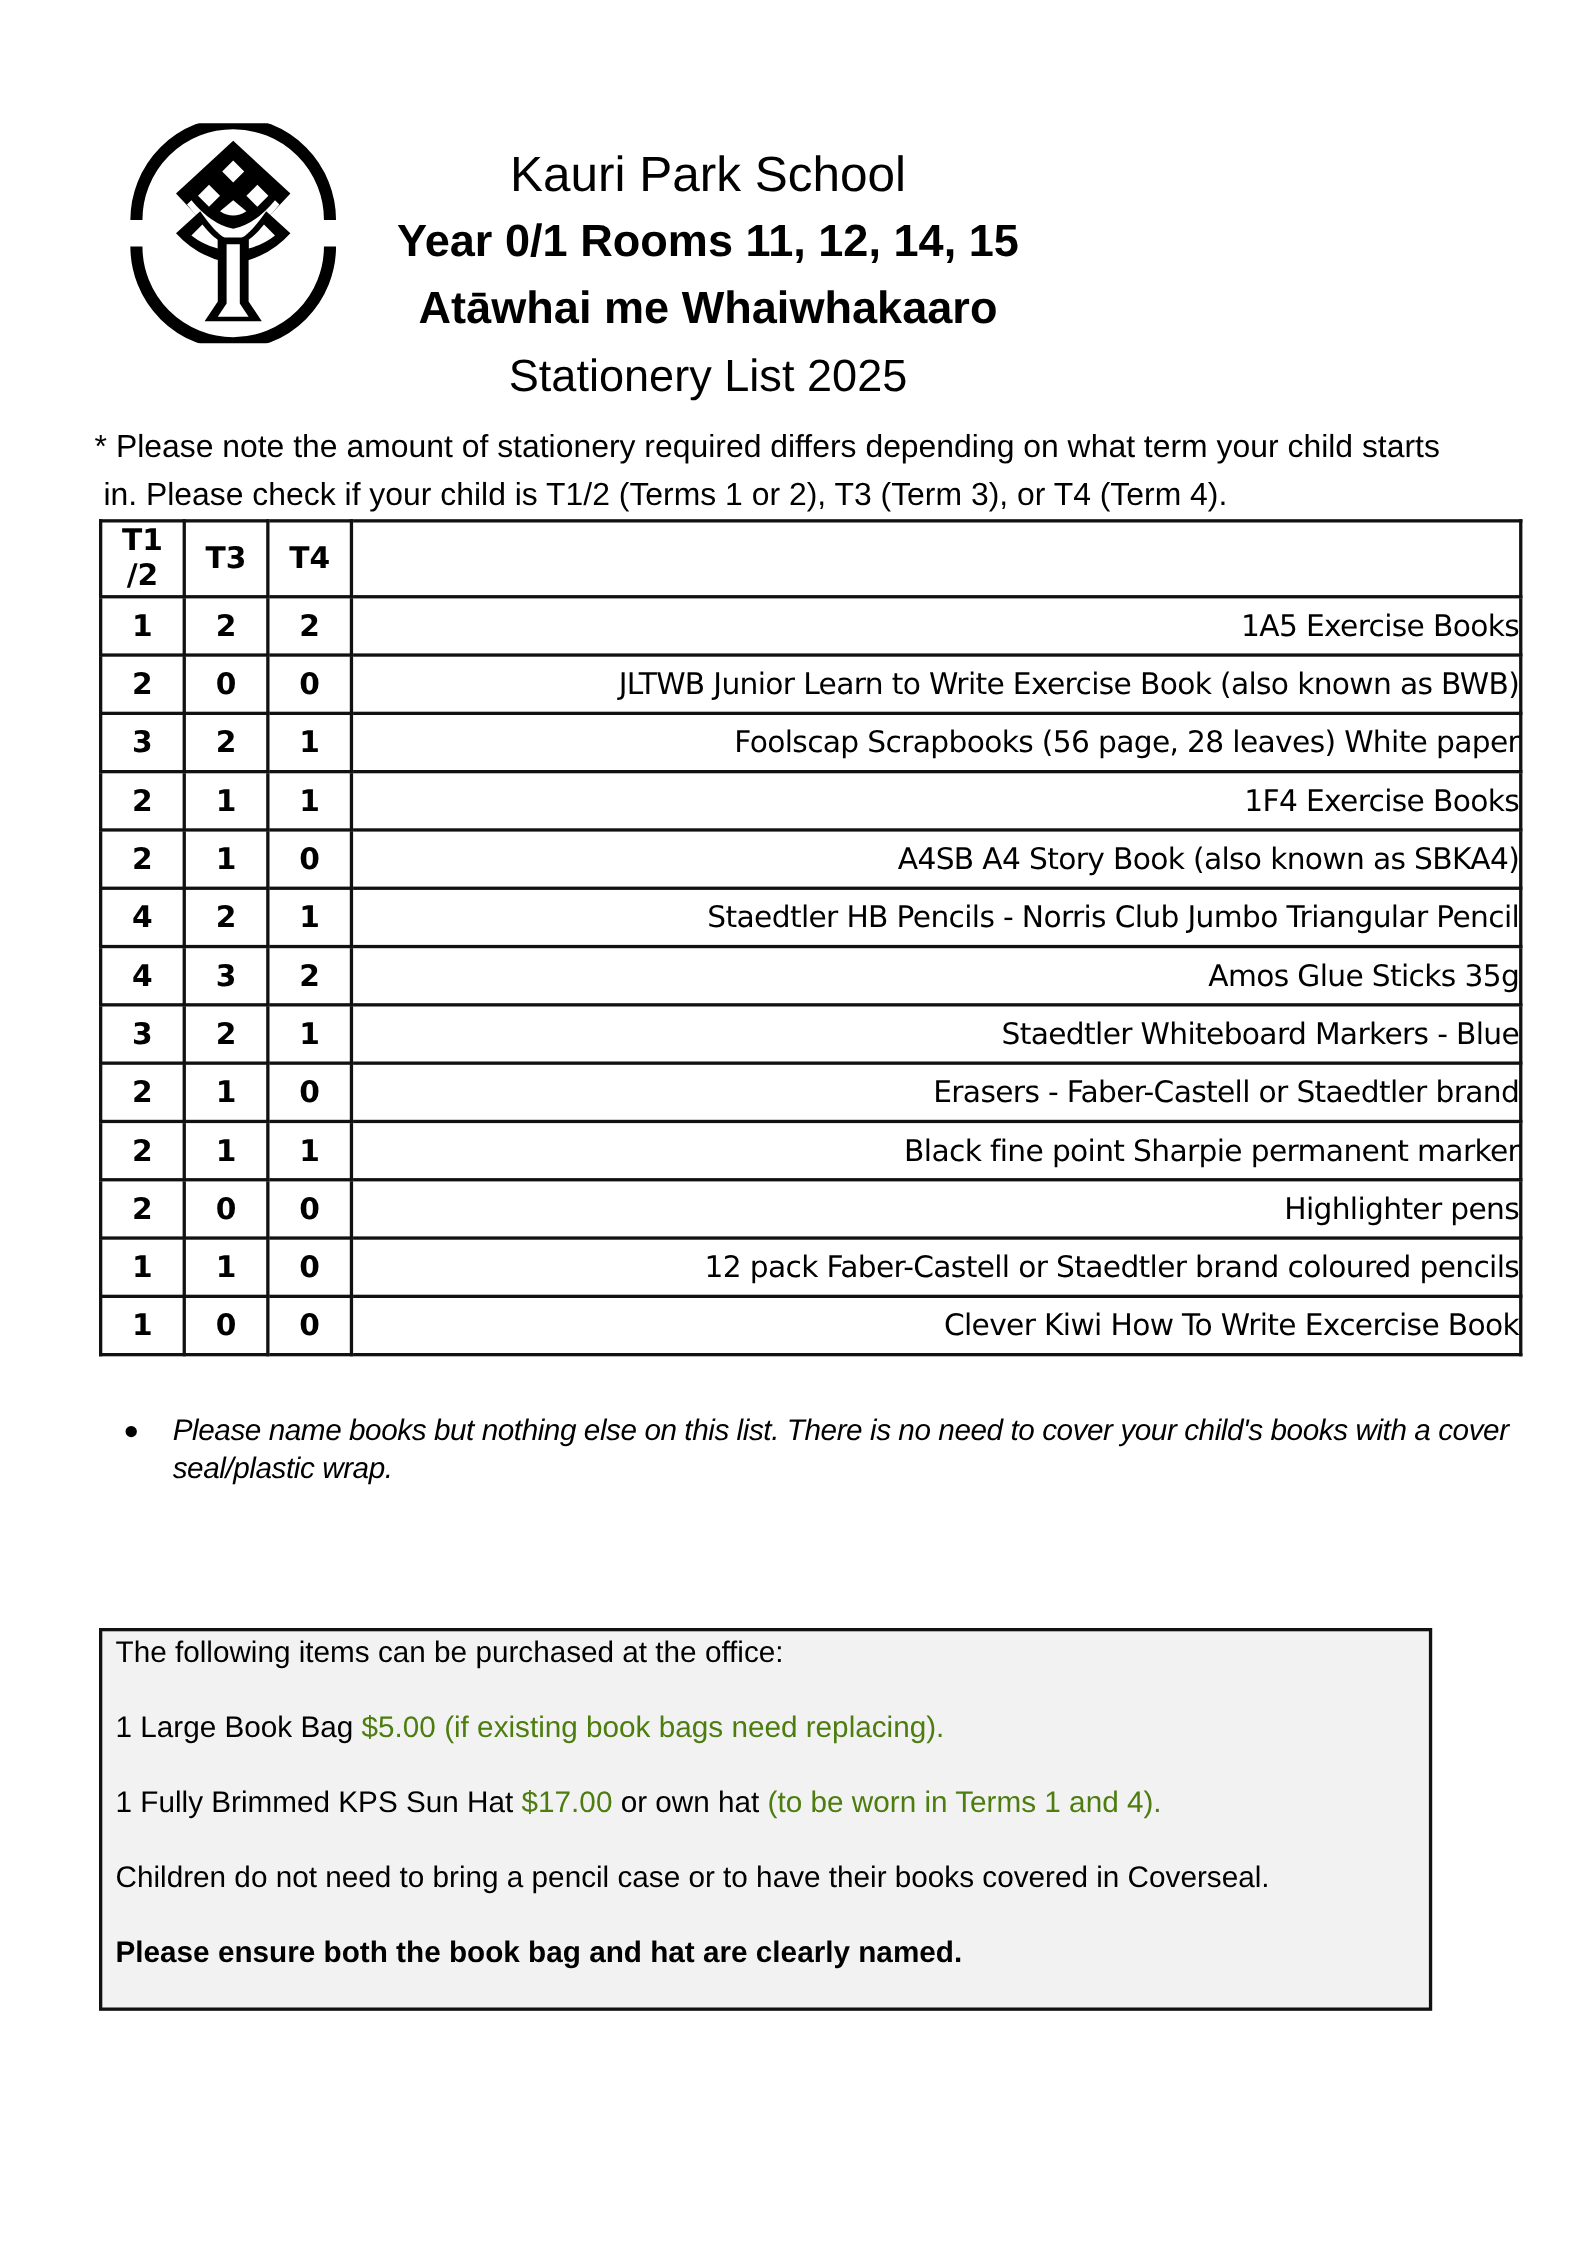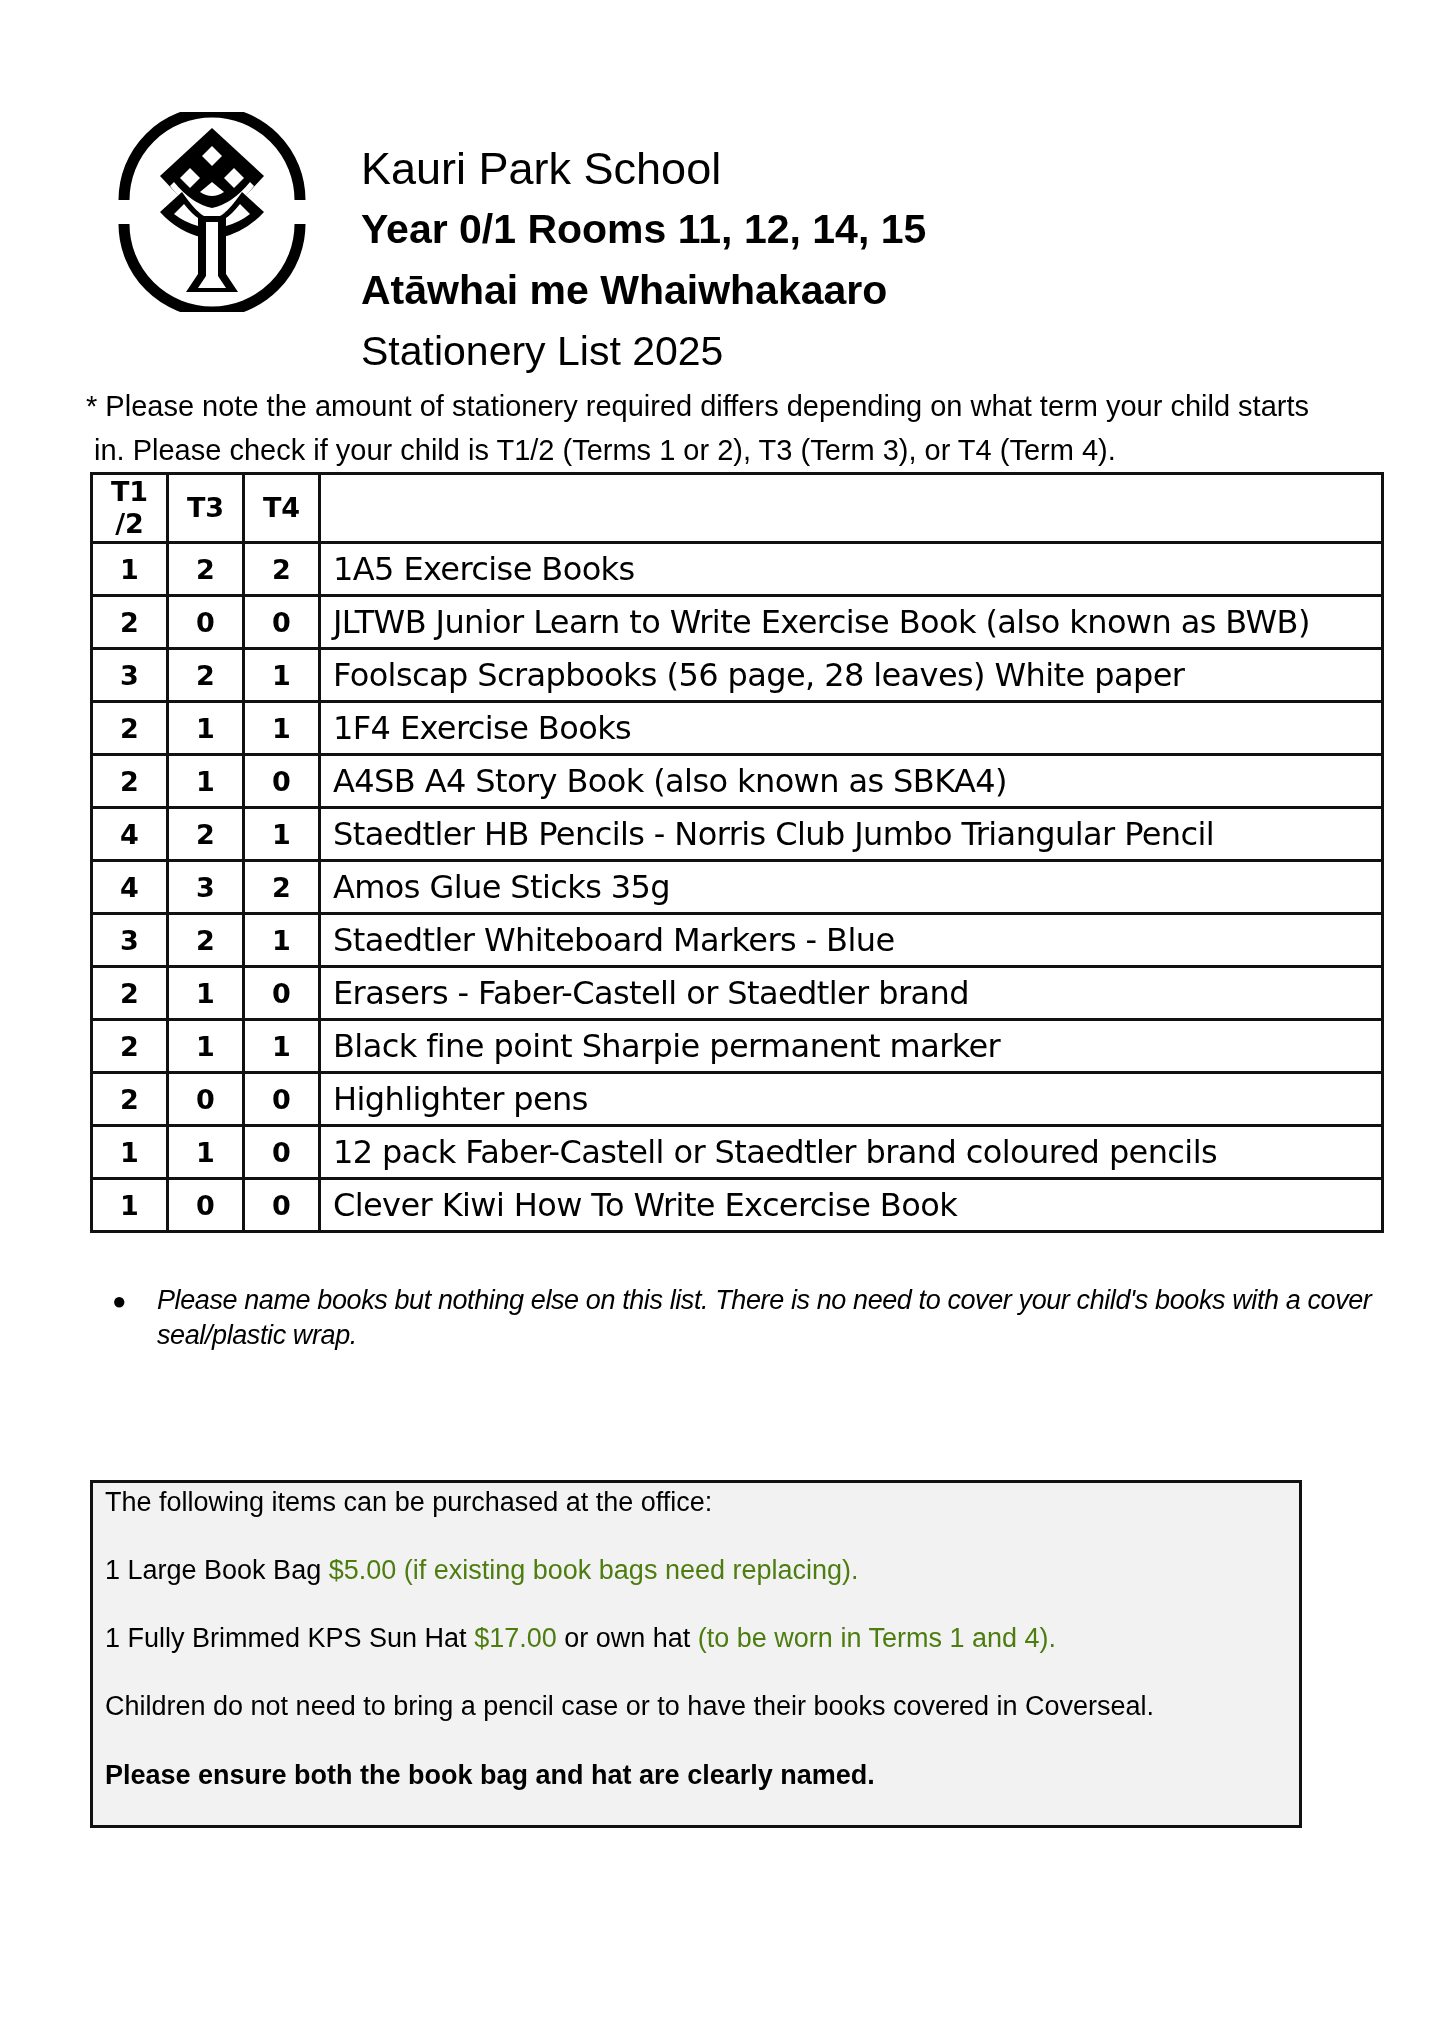--- a/index.html
+++ b/index.html
@@ -1,37 +1,37 @@
 <!DOCTYPE html>
 <html><head>
 <meta charset="utf-8">
 <style>
   html, body { margin: 0; padding: 0; background: #ffffff; }
   body { width: 1445px; height: 2042px; position: relative; overflow: hidden; color: #000; }
 
   .logo { position: absolute; left: 112px; top: 112px; width: 200px; height: 200px; }
 
-  .header-text { position: absolute; left: 361px; top: 138px; font-family: "Liberation Sans", sans-serif; }
+  .header-text { position: absolute; left: 361px; top: 128px; font-family: "Liberation Sans", sans-serif; text-align: center; }
   .school-name { font-size: 45px; line-height: 61px; font-weight: normal; margin: 0; }
   .class-rooms { font-size: 41px; line-height: 61px; font-weight: bold; margin: 0; }
   .motto { font-size: 41px; line-height: 61px; font-weight: bold; margin: 0; }
   .list-title { font-size: 41px; line-height: 61px; font-weight: normal; margin: 0; }
 
   .note { position: absolute; left: 86px; top: 384px; width: 1340px;
           font-family: "Liberation Sans", sans-serif; font-size: 29px; line-height: 44px; }
   .note .line2 { padding-left: 8px; display: block; }
 
   table.stationery { position: absolute; left: 90px; top: 472px; width: 1294px;
            border-collapse: collapse; font-family: "DejaVu Sans", sans-serif; }
   table.stationery td, table.stationery th { border: 3px solid #111; padding: 0; }
   table.stationery th { height: 66px; font-size: 27px; font-weight: bold; text-align: center; line-height: 32px; }
   table.stationery td { height: 50px; }
   .col-num { width: 73px; }
   td.num { font-size: 27px; font-weight: bold; text-align: center; }
-  td.item { font-size: 32px; padding-left: 12px !important; letter-spacing: -0.6px; }
+  td.item { font-size: 27px; padding-left: 12px !important; letter-spacing: -0.6px; text-align: right; }
 
   .bullet-note { position: absolute; left: 112px; top: 1283px; width: 1260px;
                  font-family: "Liberation Sans", sans-serif; font-style: italic; font-size: 27px; line-height: 35px; }
   .bullet-note .dot { position: absolute; left: 0; top: 0; font-style: normal; font-size: 24px; }
   .bullet-note .txt { display: block; padding-left: 45px; letter-spacing: -0.4px; }
 
   .office-box { position: absolute; left: 90px; top: 1480px; width: 1206px; height: 342px;
                 background: #f2f2f2; border: 3px solid #111;
                 font-family: "Liberation Sans", sans-serif; font-size: 27px; }
   .office-box p { margin: 0; position: absolute; left: 12px; white-space: nowrap; }

